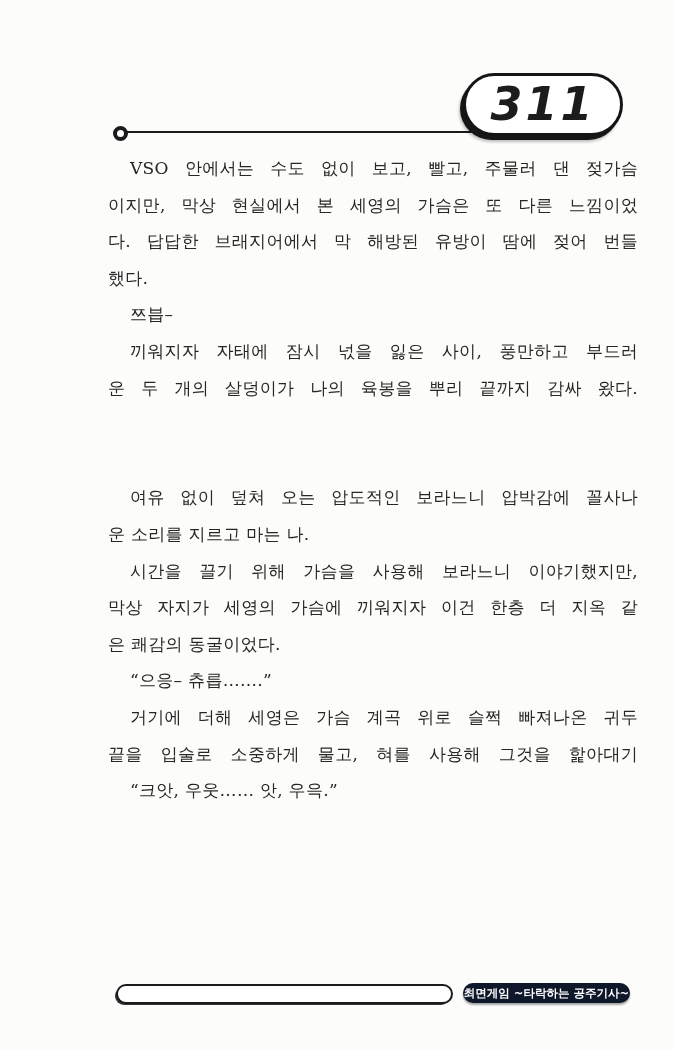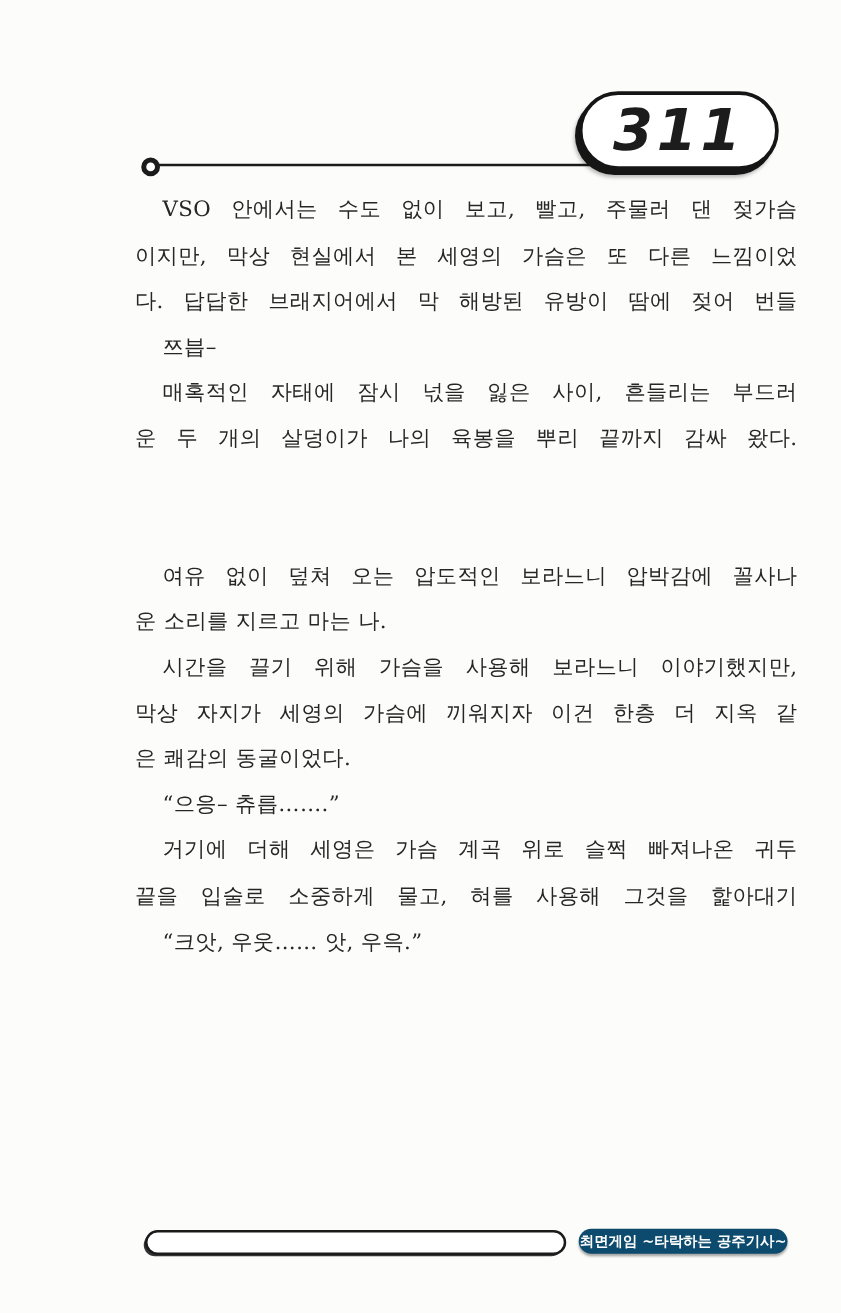--- a/index.html
+++ b/index.html
@@ -83,21 +83,21 @@
     box-sizing: border-box;
     background: #fff;
     border: 2px solid #1b1b1b;
     border-radius: 11px;
     box-shadow: -2px 2px 0 -1px #333;
   }
   .footer-series-badge {
     position: absolute;
     left: 427px; top: 983px;
     width: 167px; height: 20px;
-    background: #0c4a6e;
+    background: #0f172a;
     border-radius: 10px;
     box-shadow: 0 2px 2px rgba(0,0,0,0.35);
     text-align: center;
   }
   .footer-series-badge .title {
     font-family: "DejaVu Sans", sans-serif;
     font-weight: bold;
     font-size: 11.5px;
     line-height: 20px;
     color: #ffffff;
@@ -112,22 +112,23 @@
   <div class="header-circle"></div>
   <div class="header-line"></div>
   <div class="page-number-badge">
     <div class="num">311</div>
   </div>
 
   <div class="text-block">
     <div class="row indent just">VSO 안에서는 수도 없이 보고, 빨고, 주물러 댄 젖가슴</div>
     <div class="row just">이지만, 막상 현실에서 본 세영의 가슴은 또 다른 느낌이었</div>
     <div class="row just">다. 답답한 브래지어에서 막 해방된 유방이 땀에 젖어 번들</div>
+    <div class="row">했다.</div>
     <div class="row indent">쯔븝–</div>
-    <div class="row indent just">매혹적인 자태에 잠시 넋을 잃은 사이, 흔들리는 부드러</div>
+    <div class="row indent just">끼워지자 자태에 잠시 넋을 잃은 사이, 풍만하고 부드러</div>
     <div class="row just">운 두 개의 살덩이가 나의 육봉을 뿌리 끝까지 감싸 왔다.</div>
     <div class="row"></div>
     <div class="row"></div>
     <div class="row indent just">여유 없이 덮쳐 오는 압도적인 보라느니 압박감에 꼴사나</div>
     <div class="row">운 소리를 지르고 마는 나.</div>
     <div class="row indent just">시간을 끌기 위해 가슴을 사용해 보라느니 이야기했지만,</div>
     <div class="row just">막상 자지가 세영의 가슴에 끼워지자 이건 한층 더 지옥 같</div>
     <div class="row">은 쾌감의 동굴이었다.</div>
     <div class="row indent">“으응– 츄릅…….”</div>
     <div class="row indent just">거기에 더해 세영은 가슴 계곡 위로 슬쩍 빠져나온 귀두</div>

